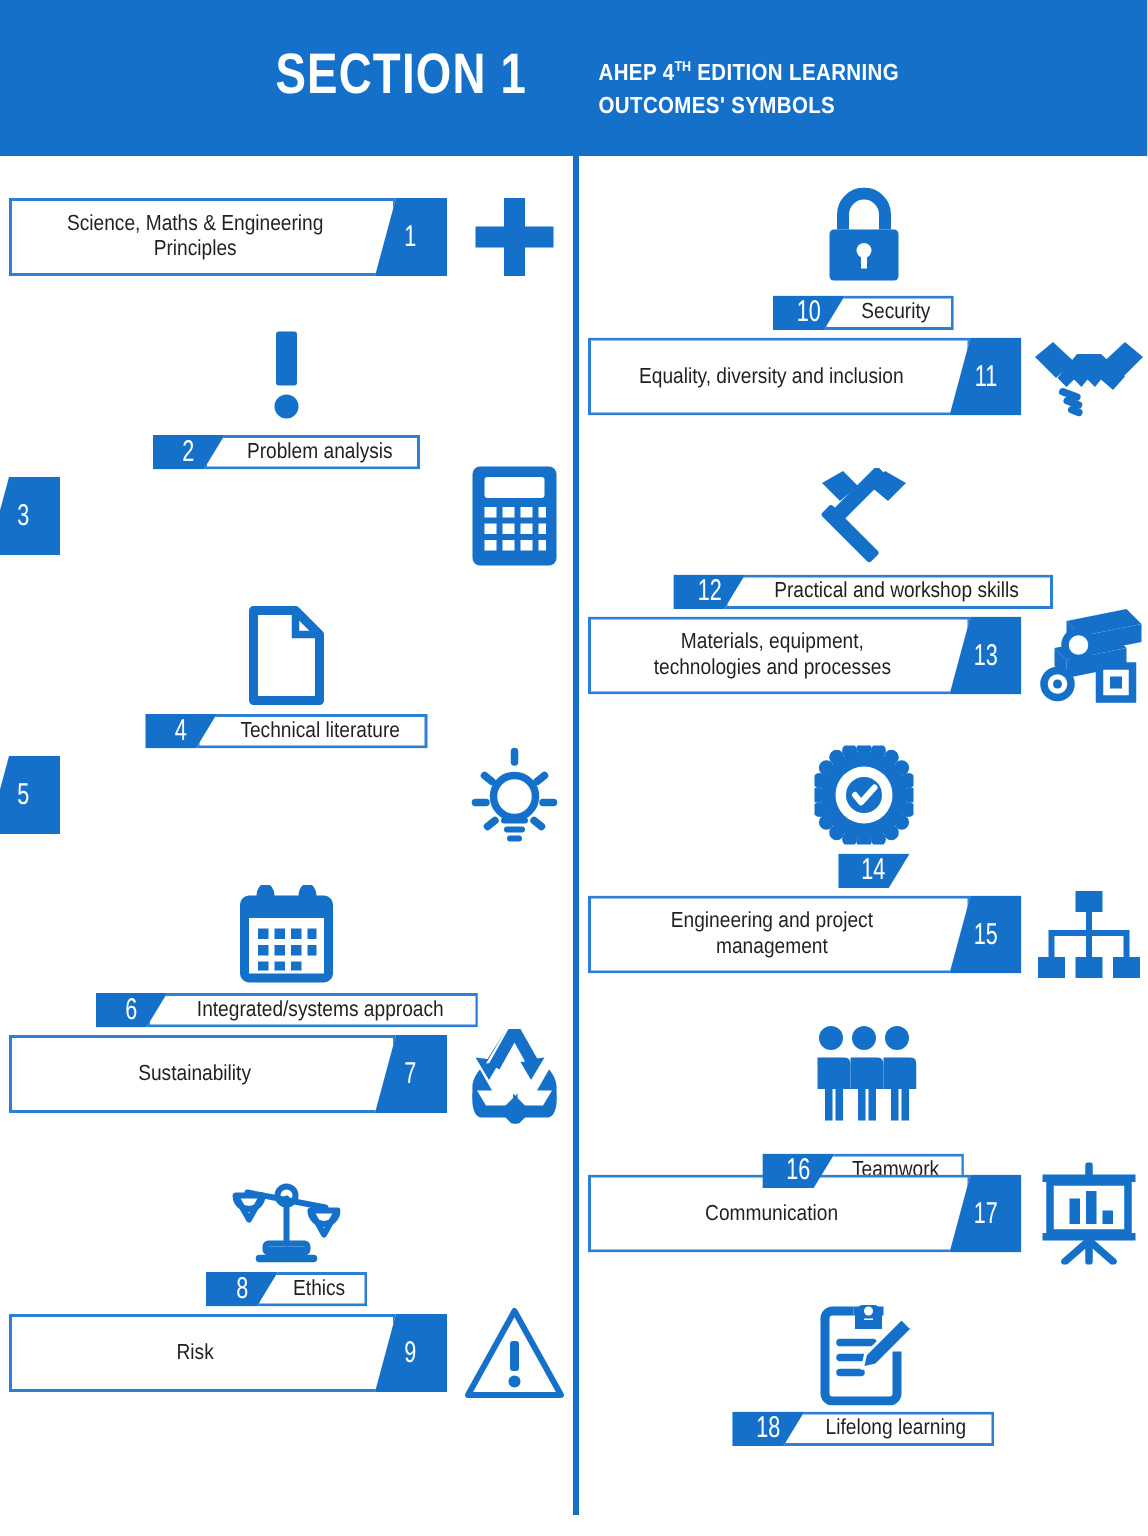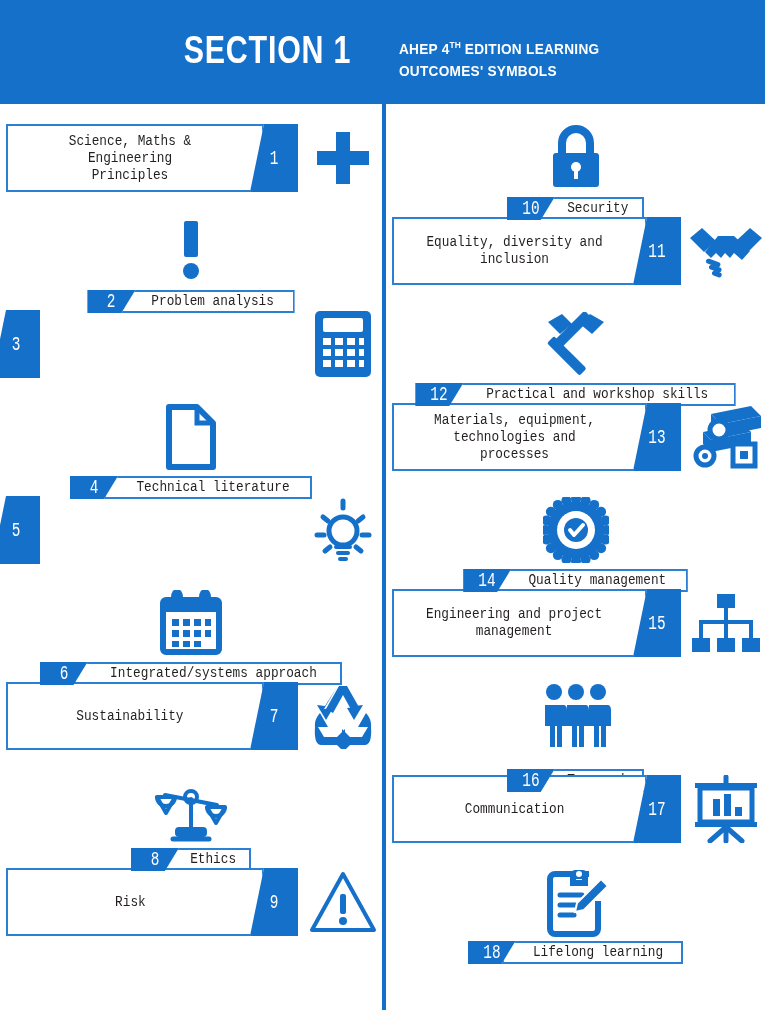--- a/index.html
+++ b/index.html
@@ -53,24 +53,23 @@
   .row.icon-last{flex-direction:row-reverse;}
 
   .icon-box{
     width:78px;height:72px;flex:0 0 78px;
     display:flex;align-items:center;justify-content:center;
   }
   .icon-box svg{display:block;}
 
   
   .bar{
-    position:relative;height:68px;flex:1 1 auto;
+    position:relative;height:52px;flex:1 1 auto;
     display:flex;align-items:stretch;
     margin:0 6px;
-    font-family:Liberation Mono, monospace;
   }
   
   .plate{
     position:relative;flex:1 1 auto;
     border:2px solid #2b7fd4;
     background:#ffffff;
     display:flex;align-items:center;justify-content:center;
     box-sizing:border-box;
     z-index:1;
   }
@@ -448,23 +447,20 @@
             </g>
             <circle cx="33" cy="33" r="19" fill="#fff"></circle>
             <circle cx="33" cy="33" r="12" fill="#1570c9"></circle>
             <path d="M27 33l4 5 9-10" fill="none" stroke="#fff" stroke-width="4" stroke-linecap="round" stroke-linejoin="round"></path>
           </svg>
         </div>
         <div class="bar num-left">
           <div class="numblk">
             <span>14</span>
           </div>
-          <div class="plate">
-            <div class="plate-text">Quality management</div>
-          </div>
         </div>
       </div>
       <div class="row icon-last" style="top: 584px;">
         <div class="icon-box">
           <svg width="72" height="62" viewBox="0 0 72 62">
             <g fill="#1570c9">
               <rect x="27" y="2" width="18" height="14"></rect>
               <rect x="2" y="46" width="18" height="14"></rect>
               <rect x="27" y="46" width="18" height="14"></rect>
               <rect x="52" y="46" width="18" height="14"></rect>

